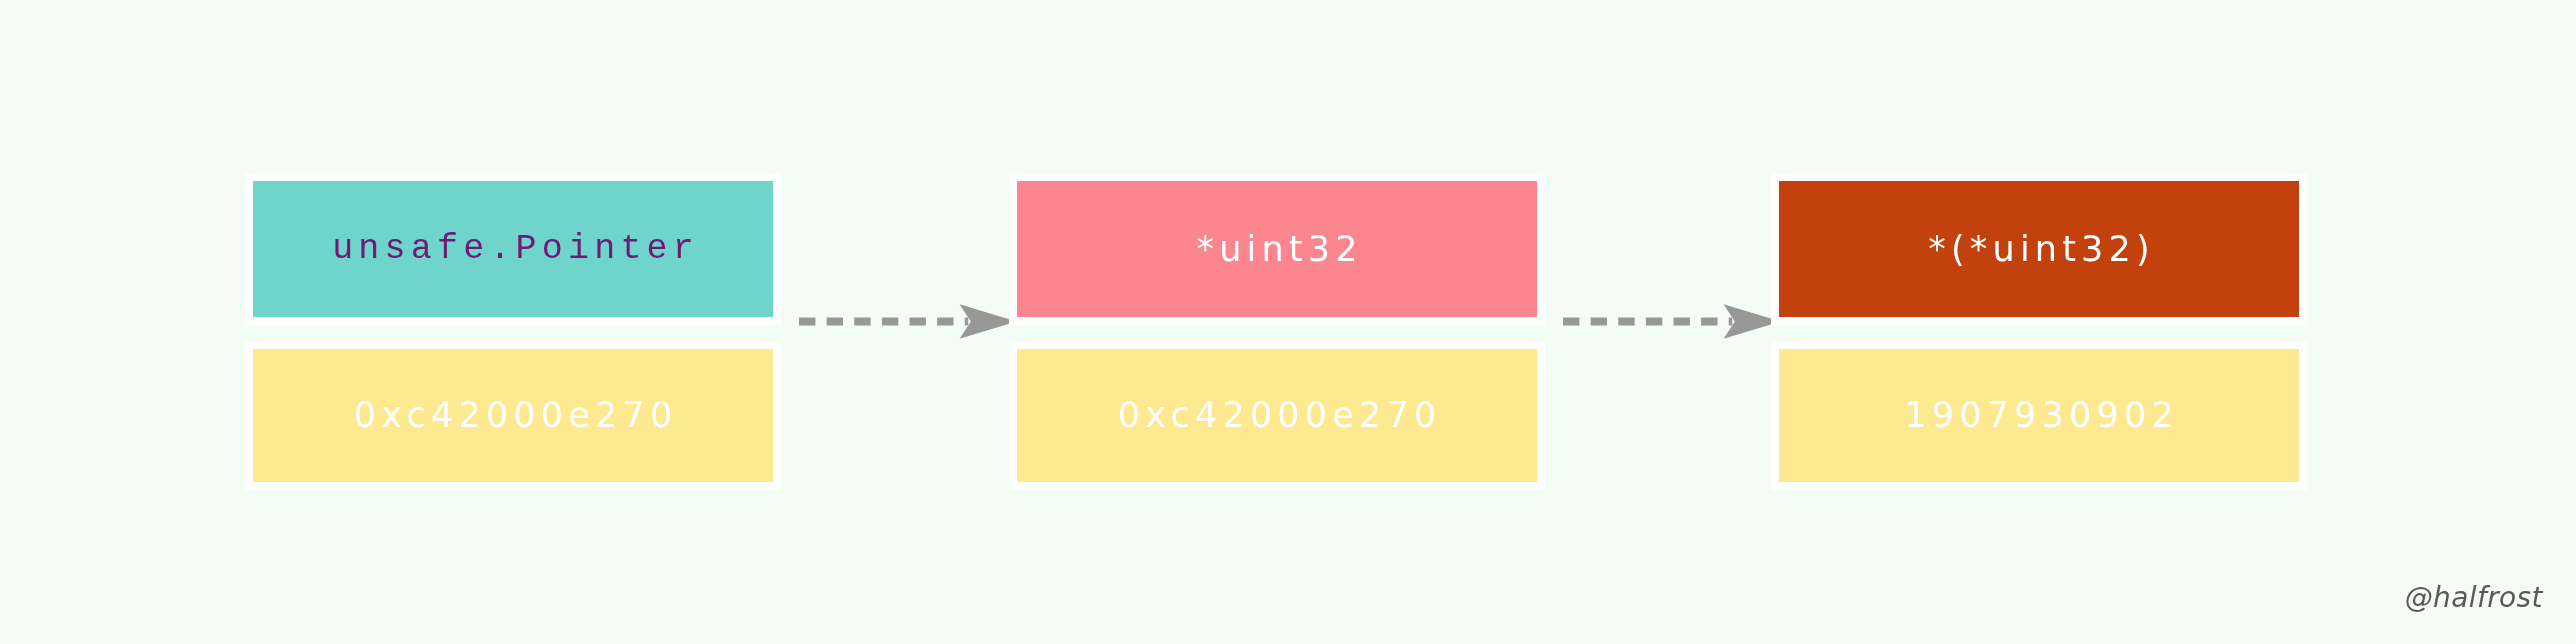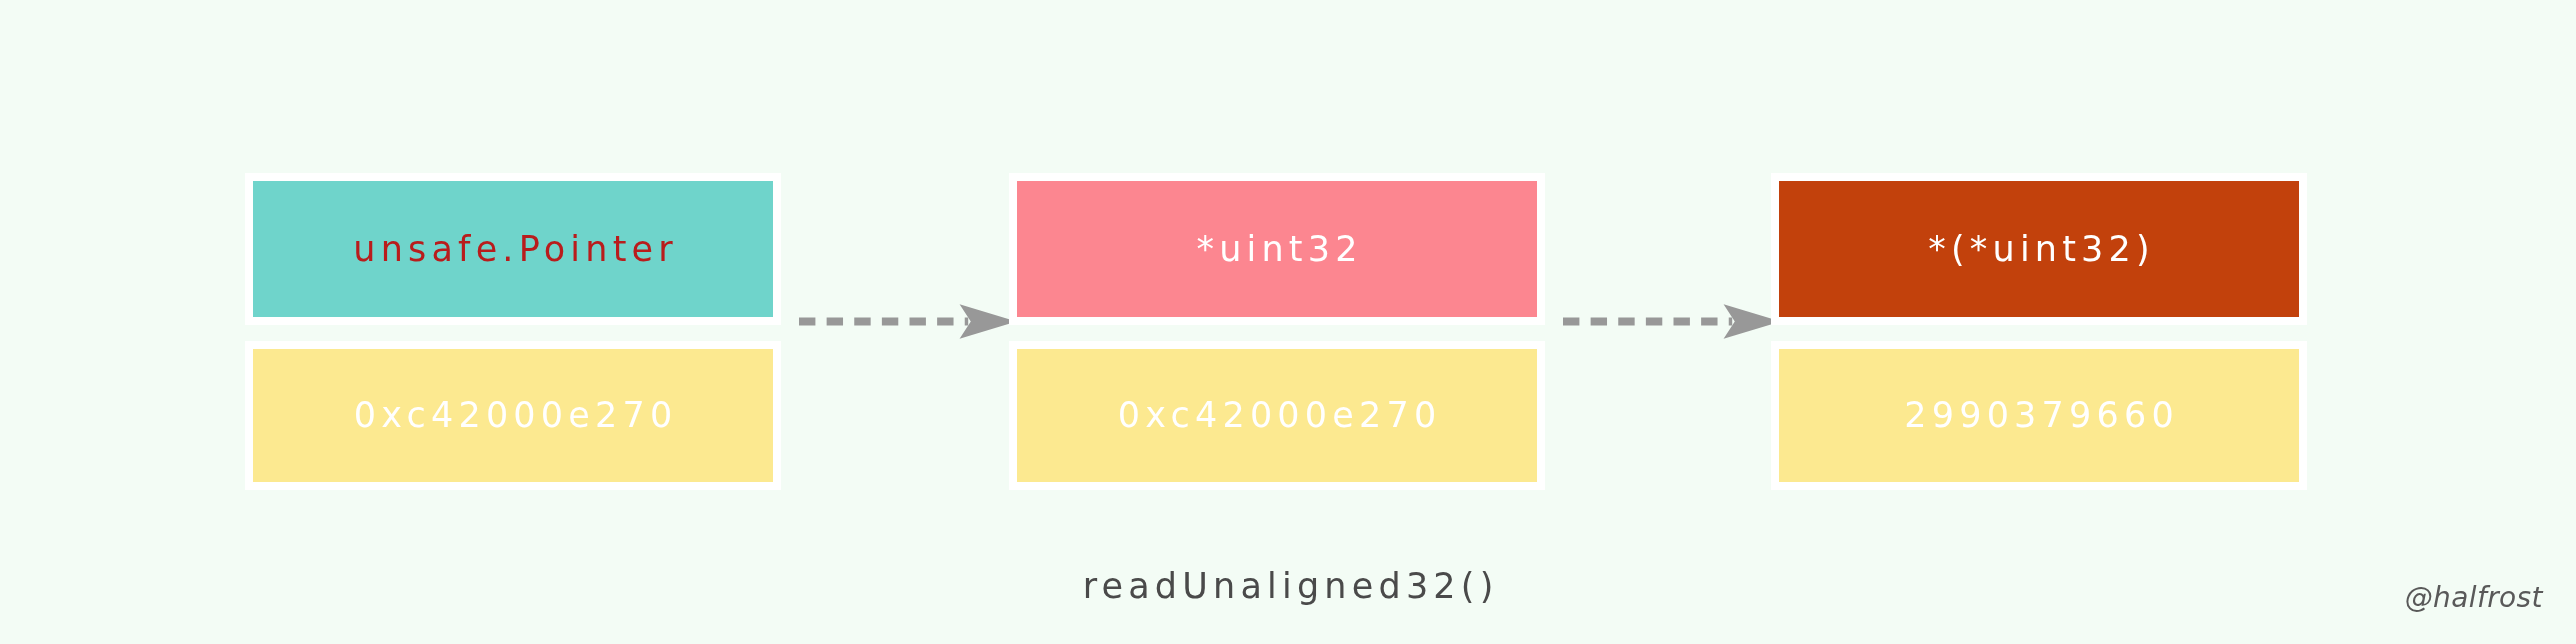--- a/index.html
+++ b/index.html
@@ -91,21 +91,21 @@
     white-space: nowrap;
   }
 </style>
 </head>
 <body style="background: rgb(243, 252, 245);">
 
 <div id="canvas" style="background: rgb(243, 252, 245);">
 
   <div class="block" id="block-1">
     <div class="cell cell-type" style="background-color: rgb(111, 212, 203); border-color: rgb(255, 255, 255);">
-      <span class="cell-label" style="color: #b91c1c;">unsafe.Pointer</span>
+      <span class="cell-label" style="color: #701a75; font-family: Liberation Mono, monospace;">unsafe.Pointer</span>
     </div>
     <div class="cell cell-value" style="background-color: rgb(252, 233, 144); border-color: rgb(255, 255, 255);">
       <span class="cell-label" style="color: rgb(255, 255, 255);">0xc42000e270</span>
     </div>
   </div>
 
   <div class="arrow" id="arrow-1">
     <svg width="221" height="35" viewBox="0 0 256 40" xmlns="http://www.w3.org/2000/svg">
       <line x1="0" y1="20" x2="196" y2="20" stroke="#989898" stroke-width="9" stroke-dasharray="19 13"></line>
       <path d="M 186 0 L 252 20 L 186 40 L 199 20 Z" fill="#989898"></path>
@@ -126,22 +126,21 @@
       <line x1="0" y1="20" x2="196" y2="20" stroke="#989898" stroke-width="9" stroke-dasharray="19 13"></line>
       <path d="M 186 0 L 252 20 L 186 40 L 199 20 Z" fill="#989898"></path>
     </svg>
   </div>
 
   <div class="block" id="block-3">
     <div class="cell cell-type" style="background-color: #c2410c; border-color: rgb(255, 255, 255);">
       <span class="cell-label" style="color: rgb(255, 255, 255);">*(*uint32)</span>
     </div>
     <div class="cell cell-value" style="background-color: rgb(252, 233, 144); border-color: rgb(255, 255, 255);">
-      <span class="cell-label" style="color: rgb(255, 255, 255);">2990379660</span>
+      <span class="cell-label" style="color: rgb(255, 255, 255);">1907930902</span>
     </div>
   </div>
 
-  <div id="caption" style="color: rgb(74, 74, 74);">readUnaligned32()</div>
 
   <div id="watermark" style="color: rgb(89, 89, 89); font-style: italic;">@halfrost</div>
 
 </div>
 
 
 </body></html>

